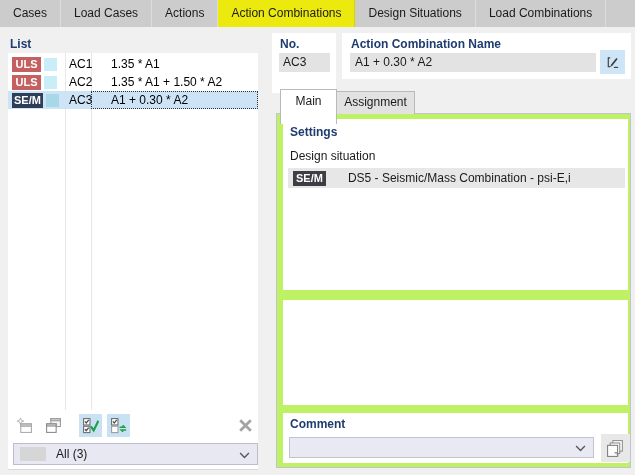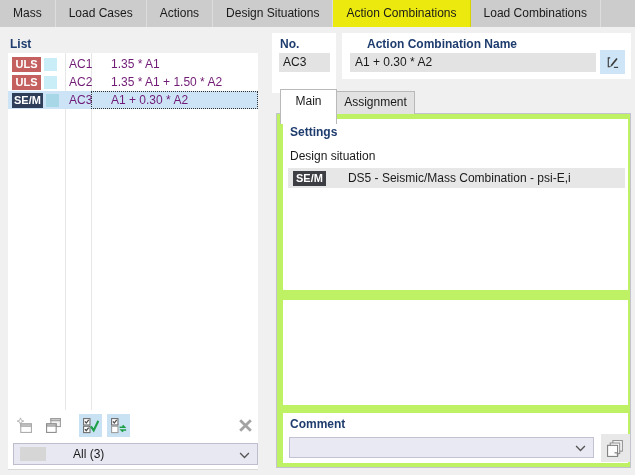--- a/index.html
+++ b/index.html
@@ -15,38 +15,38 @@
   
   .hdr { color:#1e3c6e; font-weight:bold; }
   
   .list-title { position:absolute; left:10px; top:37px; }
   .list-box { position:absolute; left:8px; top:53px; width:250px; height:417px; background:#ffffff; border-bottom:1px solid #d9d9d9; box-sizing:border-box; }
   .col-line { position:absolute; top:0; width:1px; height:357px; background:#e7e7e7; }
   .lrow { position:absolute; left:0; width:250px; height:18px; display:grid; grid-template-columns:57px 26px 1fr; align-items:center; cursor:default; }
   .cell-badge { display:flex; align-items:center; height:18px; }
   .badge { min-width:25px; height:15px; margin-left:4px; color:#fff; font-size:11px; font-weight:bold; text-align:center; line-height:15px; padding:0 2px; box-sizing:content-box; }
   .swatch { width:13px; height:13px; margin-left:3px; }
-  .cell-id, .cell-f { line-height:18px; color:#701a75; white-space:nowrap; }
+  .cell-id, .cell-f { line-height:18px; color:#000000; white-space:nowrap; }
   .cell-id { padding-left:4px; }
   .cell-f { padding-left:20px; height:18px; box-sizing:border-box; }
   .lrow.selected .cell-f { outline:1px dotted #333; outline-offset:-1px; }
   
   .tbtn { position:absolute; top:414px; width:23px; height:23px; border:none; padding:0; background:transparent; display:flex; align-items:center; justify-content:center; }
   .tbtn.blue { background:#c9e2f3; }
   
   .filter { position:absolute; left:13px; top:443px; width:245px; height:22px; background:#e8e8f3; border:1px solid #bdbdcd; box-sizing:border-box; display:flex; align-items:center; cursor:default; }
   .fswatch { width:26px; height:14px; background:#d6d6d6; margin-left:6px; }
-  .flabel { margin-left:27px; }
+  .flabel { margin-left:10px; }
   .filter .chev { position:absolute; right:7px; top:8px; }
   
   .no-panel { position:absolute; left:272px; top:33px; width:64px; height:60px; background:#fff; }
   .no-label { position:absolute; left:8px; top:4px; }
   .no-field { position:absolute; left:7px; top:20px; width:51px; height:19px; background:#e3e3e3; line-height:19px; padding-left:4px; box-sizing:border-box; }
   .name-panel { position:absolute; left:342px; top:33px; width:289px; height:46px; background:#fff; }
-  .name-label { position:absolute; left:9px; top:4px;margin-left:16px; }
+  .name-label { position:absolute; left:9px; top:4px; }
   .name-field { position:absolute; left:8px; top:20px; width:246px; height:19px; background:#e3e3e3; line-height:19px; padding-left:5px; box-sizing:border-box; }
   .edit-btn { position:absolute; left:600px; top:50px; width:25px; height:24px; background:#cde5f6; border:none; padding:0; display:flex; align-items:center; justify-content:center; }
   
   .subtab-main { position:absolute; left:280px; top:89px; width:57px; height:35px; background:#fff; border:1px solid #b9b9b9; border-bottom:none; box-sizing:border-box; text-align:center; line-height:23px; z-index:3; }
   .subtab-asg  { position:absolute; left:336px; top:91px; width:79px; height:23px; background:#e2e2e2; border:1px solid #b9b9b9; border-bottom:none; box-sizing:border-box; text-align:center; line-height:21px; z-index:2; }
   .tabpage { position:absolute; left:276px; top:113px; width:355px; height:355px; border:1px solid #c3c3cf; box-sizing:border-box; background:#bef264;text-decoration:underline; }
   .panel1 { position:absolute; left:6px; top:5px;   width:345px; height:171px; background:#fff; }
   .panel2 { position:absolute; left:6px; top:186px; width:345px; height:105px; background:#fff; }
   .panel3 { position:absolute; left:6px; top:299px; width:345px; height:50px;  background:#fff; }
   .settings-label { position:absolute; left:7px; top:6px; }
@@ -59,25 +59,25 @@
   .comment-combo .chev { position:absolute; right:7px; top:7px; }
   .copy-btn { position:absolute; left:318px; top:21px; width:29px; height:28px; background:#e8e8e8; border:none; padding:0; display:flex; align-items:center; justify-content:center; }
   svg { display:block; }
 </style>
 </head>
 <body>
 
 <div id="app">
 
   <div class="topbar">
-    <div class="toptab">Mass</div>
+    <div class="toptab">Cases</div>
     <div class="toptab">Load Cases</div>
     <div class="toptab">Actions</div>
+    <div class="toptab active" style="background: rgb(235, 233, 14);">Action Combinations</div>
     <div class="toptab">Design Situations</div>
-    <div class="toptab active" style="background: rgb(235, 233, 14);">Action Combinations</div>
     <div class="toptab">Load Combinations</div>
   </div>
 
   <div class="list-title hdr">List</div>
 
   <div class="list-box">
     <div class="col-line" style="left:57px"></div>
     <div class="col-line" style="left:83px"></div>
 
     <div class="lrow" style="top:2px">

